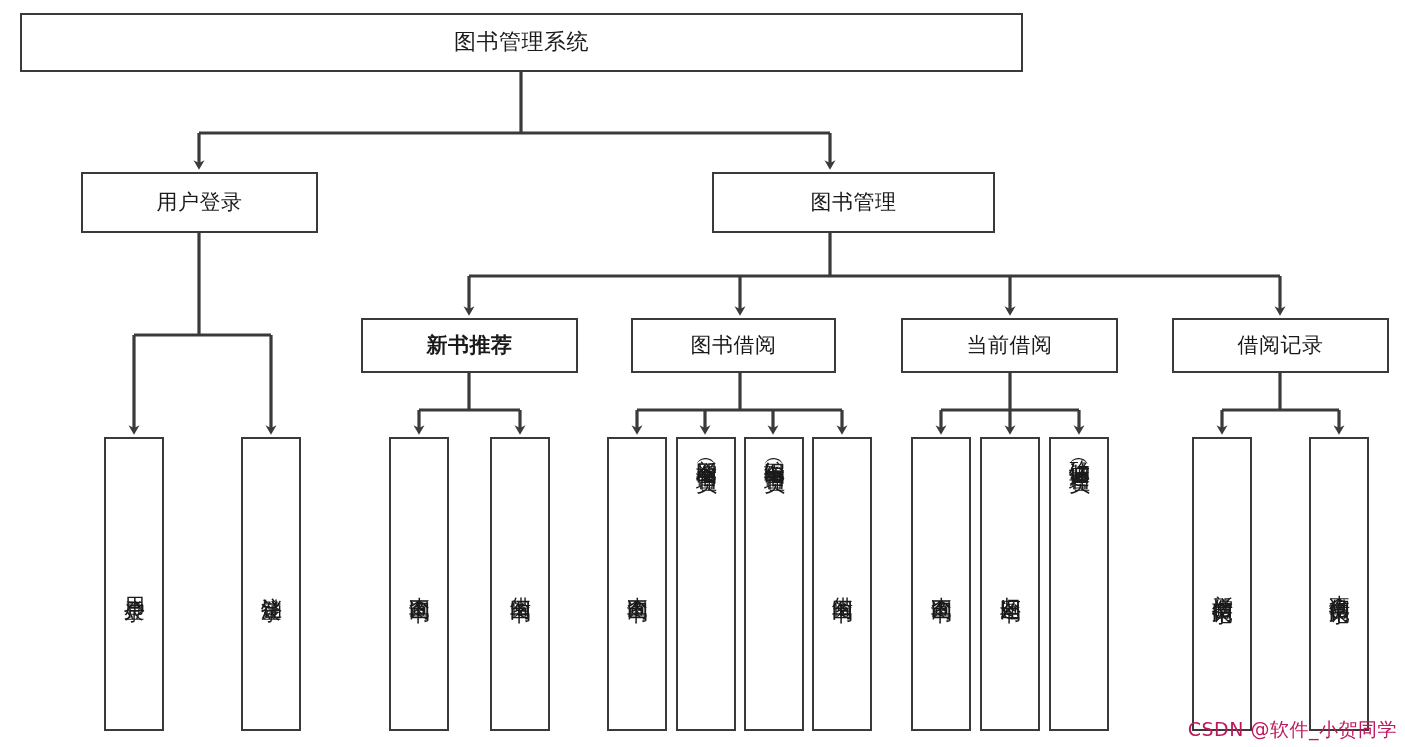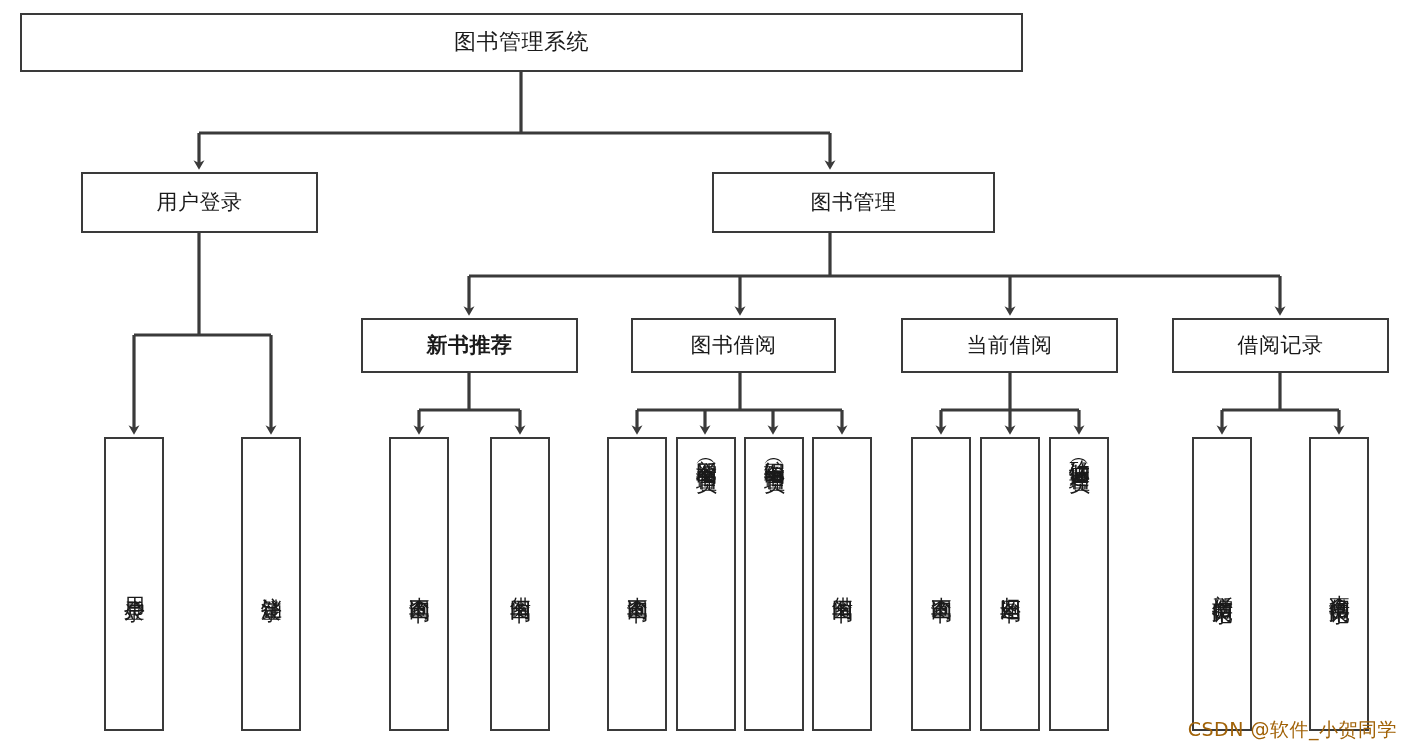--- a/index.html
+++ b/index.html
@@ -66,21 +66,21 @@
     letter-spacing: 2px;
     margin: 0 auto;
   }
   .node.v.mid .lbl { margin-top: auto; margin-bottom: auto; }
   .node.v.top .lbl { margin-top: 4px; }
   .watermark {
     position: absolute;
     right: 8px;
     bottom: 4px;
     font-size: 19px;
-    color: #a16207;
+    color: #be185d;
     white-space: nowrap;
     z-index: 3;
     letter-spacing: 0.5px;
   }
 </style>
 </head>
 <body>
 
 <div id="canvas">
 

